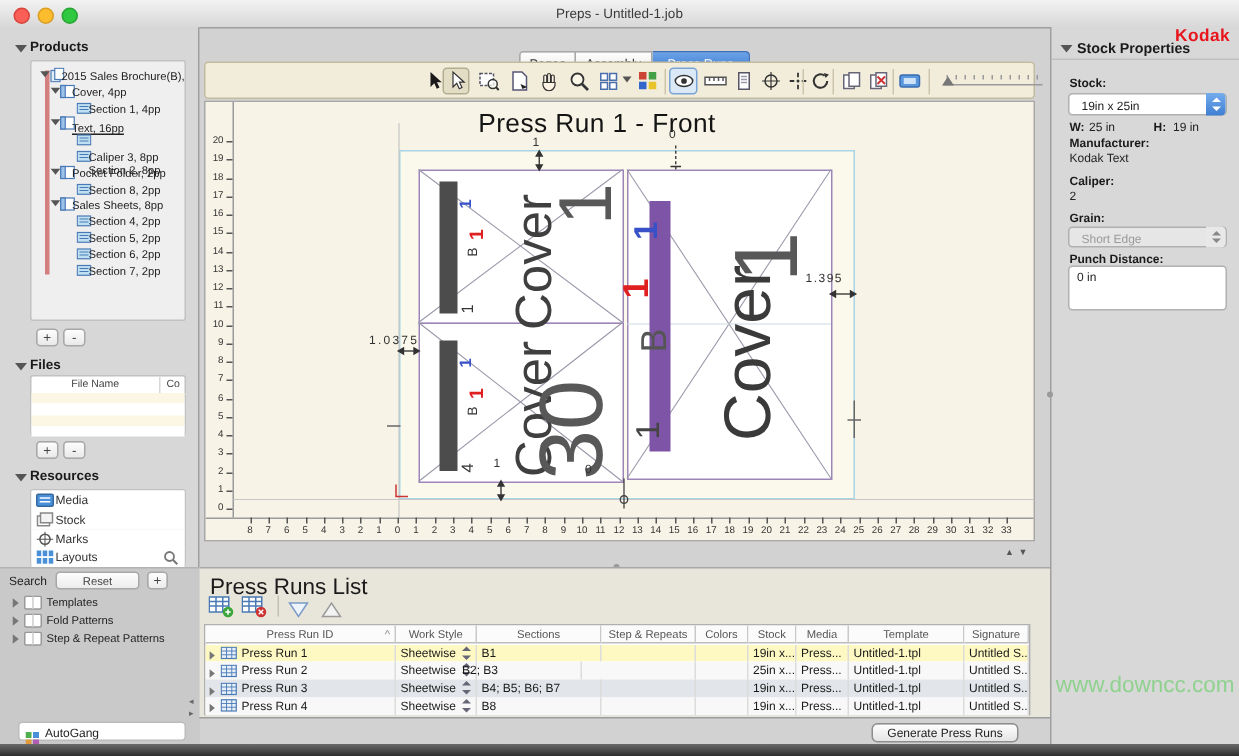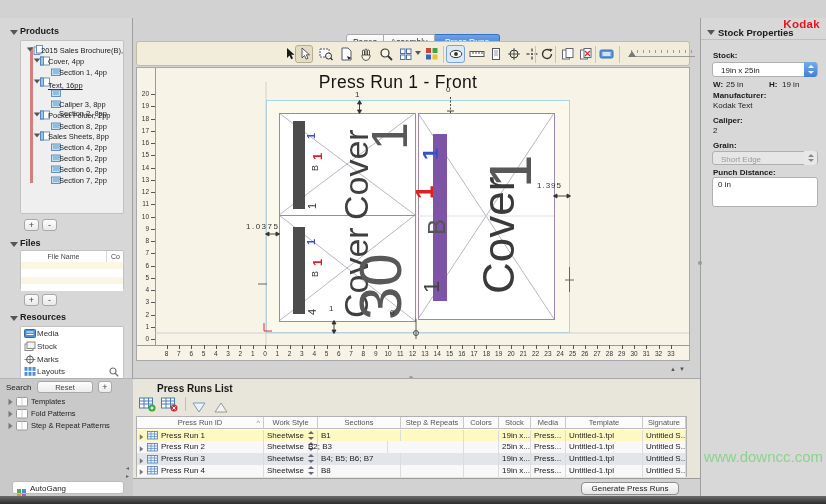--- a/index.html
+++ b/index.html
@@ -67,20 +67,26 @@
   #wm1{font-size:24px;font-weight:bold;color:rgba(104,199,104,.92);letter-spacing:1px;}
   #wm2{font-size:15px;color:rgba(139,209,139,.95);}
   #bottomstrip{position:absolute;left:0;top:496px;width:826px;height:8px;background:linear-gradient(#6a6a6a,#2d2d2d);}
   .tinytri{position:absolute;font-size:6px;color:#666;line-height:6px;}
 </style>
 </head>
 <body>
 
 <div id="win">
 
+  <div id="titlebar">
+    <span class="tl" style="left:9px;background:#f95f57;border:.5px solid #d8433c;"></span>
+    <span class="tl" style="left:25px;background:#fbbd2e;border:.5px solid #d99e22;"></span>
+    <span class="tl" style="left:41px;background:#2fc840;border:.5px solid #27a534;"></span>
+    <div id="title">Preps  - Untitled-1.job</div>
+  </div>
 
   <div id="lpanel">
     <span class="tri-d abs" style="left:10px;top:12px;"></span>
     <div class="sechdr abs" style="left:20px;top:8px;">Products</div>
     <div class="panelbox" style="left:20px;top:22px;width:104px;height:174px;">
       <div class="abs" style="left:9px;top:6px;width:3px;height:136px;background:#d47f7f;"></div>
       <div id="products-tree">
           <div class="treerow" style="left: 0px; top: 4px; width: 102px;">
             <span class="tri-d" style="position:absolute;left:5px;top:2px;transform:scale(.8);"></span>
             <span style="position:absolute;left:12px;top:0px;"><svg width="10" height="10">
@@ -644,21 +650,21 @@
     <div class="dimtxt" style="left:400px;top:113px;letter-spacing:1px;">1.395</div>
     <div class="dimtxt" style="left:192px;top:236px;">1</div>
     <div class="dimtxt" style="left:253px;top:240px;">0</div>
   </div>
 
   <span class="tinytri" style="left:670px;top:366px;color:#555;">▲</span>
   <span class="tinytri" style="left:679px;top:366px;color:#555;">▼</span>
   <div class="abs" style="left:409px;top:376px;width:4px;height:4px;border-radius:50%;background:#9a9a9a;"></div>
 
   <div id="prpanel">
-    <div class="abs" style="left:24px;top:4px;font-size:10px;font-weight:bold;color:#1a1a1a;">Press Runs List</div>
+    <div class="abs" style="left:7px;top:4px;font-size:15px;font-weight:normal;color:#1a1a1a;">Press Runs List</div>
     <span class="abs" style="left:6px;top:18px;">
       <svg width="18" height="15">
           <rect x="0.5" y="1" width="13" height="10" fill="#fff" stroke="#4a7ab5"></rect>
           <line x1="0.5" y1="4" x2="13.5" y2="4" stroke="#4a7ab5"></line>
           <line x1="0.5" y1="7" x2="13.5" y2="7" stroke="#4a7ab5"></line>
           <line x1="5" y1="1" x2="5" y2="11" stroke="#4a7ab5"></line>
           <line x1="9.5" y1="1" x2="9.5" y2="11" stroke="#4a7ab5"></line>
           <circle cx="13" cy="11" r="3.5" fill="#3aa53a"></circle>
           <line x1="11.2" y1="11" x2="14.8" y2="11" stroke="#fff"></line>
           <line x1="13" y1="9.2" x2="13" y2="12.8" stroke="#fff"></line>

